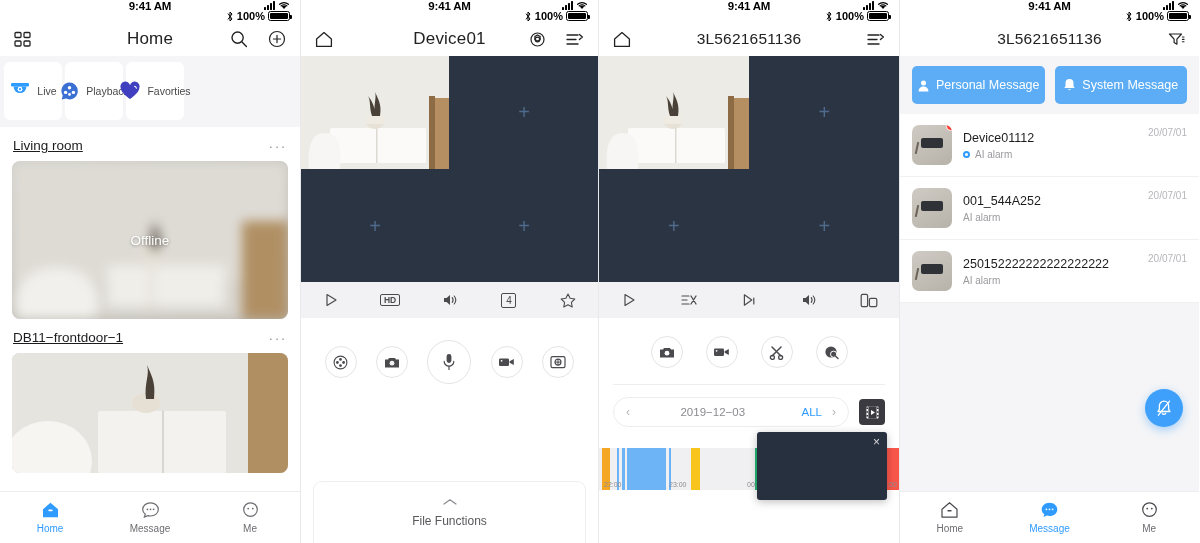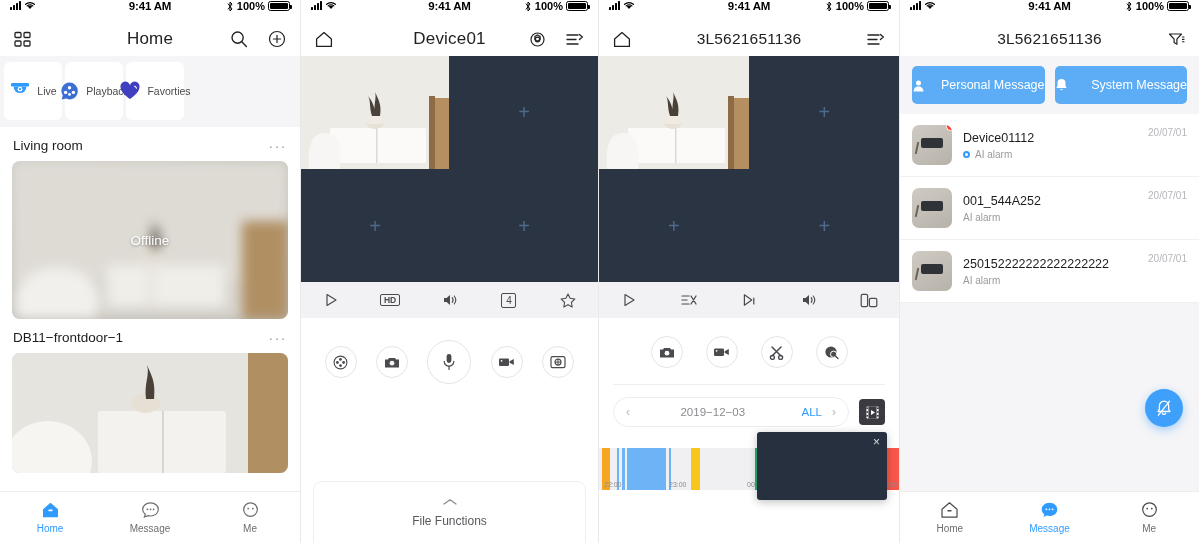--- a/index.html
+++ b/index.html
@@ -11,23 +11,24 @@
   }
   .screens { display: flex; width: 1200px; height: 543px; }
   .panel { position: relative; height: 543px; background: #fff; overflow: hidden; }
   .p1 { width: 300px; }
   .p2 { width: 298px; border-left: 1px solid #e9e9ec; }
   .p3 { width: 301px; border-left: 1px solid #e9e9ec; }
   .p4 { width: 300px; border-left: 1px solid #e9e9ec; }
 
   
   .statusbar {
-    height: 22px; display: flex; align-items: flex-start;
+    height: 22px; display: flex; align-items: flex-end;
     padding: 0 10px; font-size: 11px; font-weight: bold; color: #000;
     position: relative;
+    flex-direction: column;
   }
   .sb-left { display: flex; align-items: center; gap: 3px; }
   .sb-center { position: absolute; left: 0; right: 0; text-align: center; font-size: 11.5px; letter-spacing: -0.2px; }
   .sb-right { margin-left: auto; display: flex; align-items: center; gap: 3px; z-index: 2; font-size: 11px;}
   .bars { display: inline-flex; align-items: flex-end; gap: 1px; height: 9px; }
   .bars i { width: 2px; background: #000; display: block; border-radius: .5px;}
   .bars i:nth-child(1){height:3px}.bars i:nth-child(2){height:5px}
   .bars i:nth-child(3){height:7px}.bars i:nth-child(4){height:9px}
   .batt { width: 22px; height: 10px; border: 1px solid #000; border-radius: 2.5px; position: relative; padding: 1px;}
   .batt::after { content:""; position: absolute; right: -3px; top: 3px; width: 2px; height: 4px; background: #000; border-radius: 0 1px 1px 0;}
@@ -44,21 +45,21 @@
   .nav-right { margin-left: auto; display: flex; align-items: center; gap: 20px; z-index: 2;}
   .nav-left { z-index: 2; display:flex; align-items:center; }
   svg { display: block; }
 
   
   .quickbar { background: #f5f5f7; padding: 6px 4px 7px 4px; display: flex; gap: 3px; overflow: hidden;}
   .qitem { background: #fff; border-radius: 6px; width: 58px; min-width: 58px; height: 58px;
     display: flex; flex-direction: row; align-items: center; justify-content: center; gap: 6px;}
   .qlabel { font-size: 10.5px; color: #4a4a4a; }
   .sec-head { display: flex; align-items: center; padding: 11px 13px 8px 13px; }
-  .sec-title { font-size: 13.5px; color: #1c1c1e; }
+  .sec-title { font-size: 13.5px; color: #1c1c1e; text-decoration: underline; }
   .dots { margin-left: auto; color: #9a9a9f; font-size: 14px; letter-spacing: 1.5px; line-height: 8px;}
   .cam-card { margin: 0 12px; height: 158px; border-radius: 8px; overflow: hidden; position: relative;
     background: linear-gradient(160deg,#cfcdc9 0%,#c6c3bd 40%,#b9b5ae 100%); }
   .cam-card.second { height: 120px; }
   .cam-blur { position: absolute; inset: 0; filter: blur(6px); }
   .offline { position: absolute; inset: 0; display: flex; align-items: center; justify-content: center;
     color: #fff; font-size: 13.5px; text-shadow: 0 1px 3px rgba(0,0,0,.35);}
   .tabbar { position: absolute; bottom: 0; left: 0; right: 0; height: 52px; background: #fff;
     border-top: 1px solid #ededf0; display: flex; align-items: center;}
   .tab { flex: 1; display: flex; flex-direction: column; align-items: center; gap: 4px;}
@@ -106,21 +107,21 @@
   .tl-track { position: relative; height: 42px; background: #eeeef0; display: flex; overflow: hidden;}
   .tl-seg { height: 100%; }
   .tl-label { position: absolute; bottom: 2px; font-size: 7px; color: #8d8d92; }
   .popup { position: absolute; right: 12px; bottom: 0px; width: 130px; height: 68px;
     background: #27303e; border-radius: 3px; box-shadow: 0 2px 8px rgba(0,0,0,.25);}
   .popup .x { position: absolute; right: 7px; top: 4px; color: #d9dade; font-size: 12px; line-height: 1;}
 
   
   .msgtabs { display: flex; gap: 10px; padding: 10px 12px 10px 12px; background: #f5f5f7;}
   .msgtab { flex: 1; height: 38px; border-radius: 5px; background: #5cadf5; color: #fff;
-    display: flex; align-items: center; justify-content: space-between; gap: 6px; font-size: 12.5px;}
+    display: flex; align-items: center; justify-content: center; gap: 6px; font-size: 12.5px;}
   .msglist { background: #fff; }
   .msgrow { display: flex; align-items: center; gap: 11px; padding: 11px 12px; border-bottom: 1px solid #f0f0f3;}
   .thumb { width: 40px; height: 40px; border-radius: 7px; position: relative; overflow: hidden;
     background: linear-gradient(150deg,#cfcbc4,#b7b2a9); flex: none;}
   .thumb .obj { position: absolute; left: 9px; top: 13px; width: 22px; height: 10px; background: #2f3338; border-radius: 2px;}
   .thumb .stick { position: absolute; left: 4px; top: 17px; width: 2px; height: 12px; background: #6b6258; transform: rotate(12deg);}
   .badge { position: absolute; right: -3px; top: -3px; width: 9px; height: 9px; border-radius: 50%;
     background: #ff3b30; border: 1.5px solid #fff;}
   .msgmid { flex: 1; min-width: 0; }
   .msgtitle { font-size: 12.5px; color: #1c1c1e; white-space: nowrap; overflow: hidden; text-overflow: clip;}

